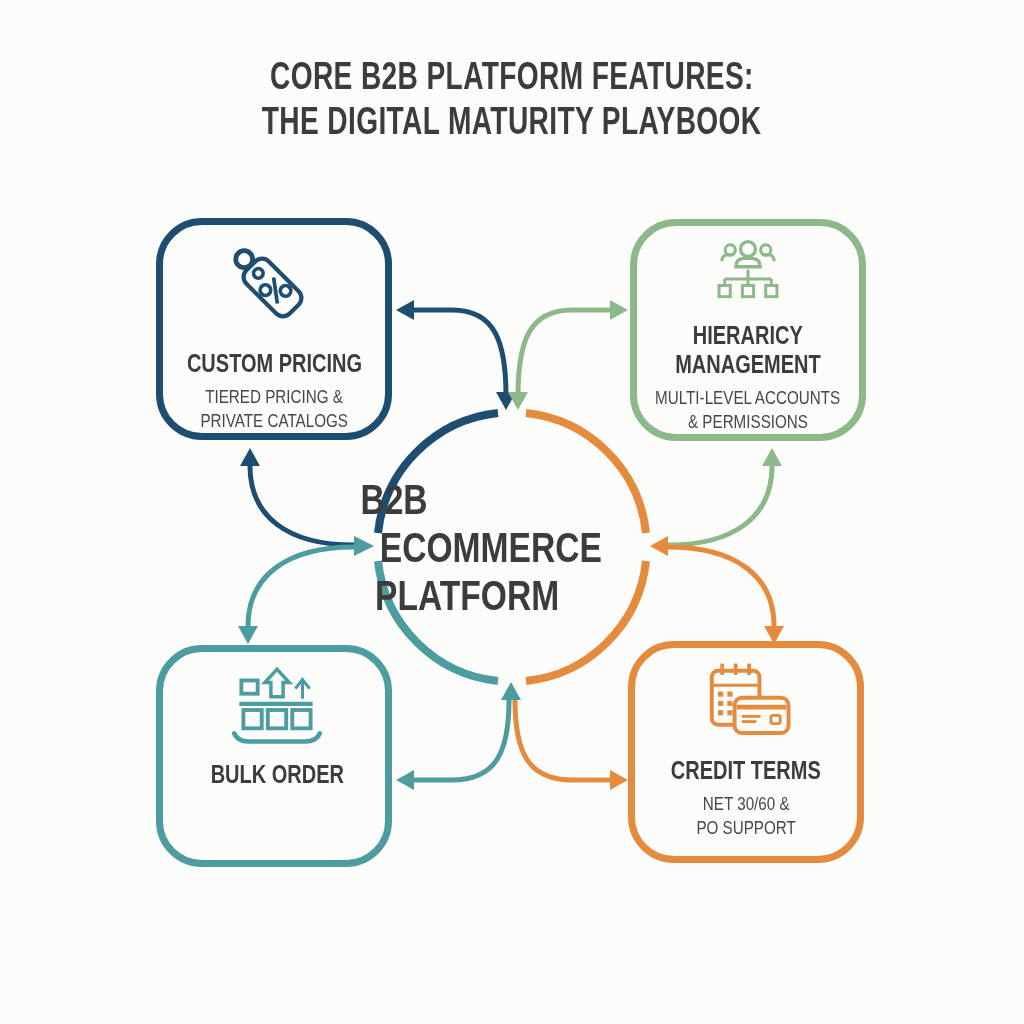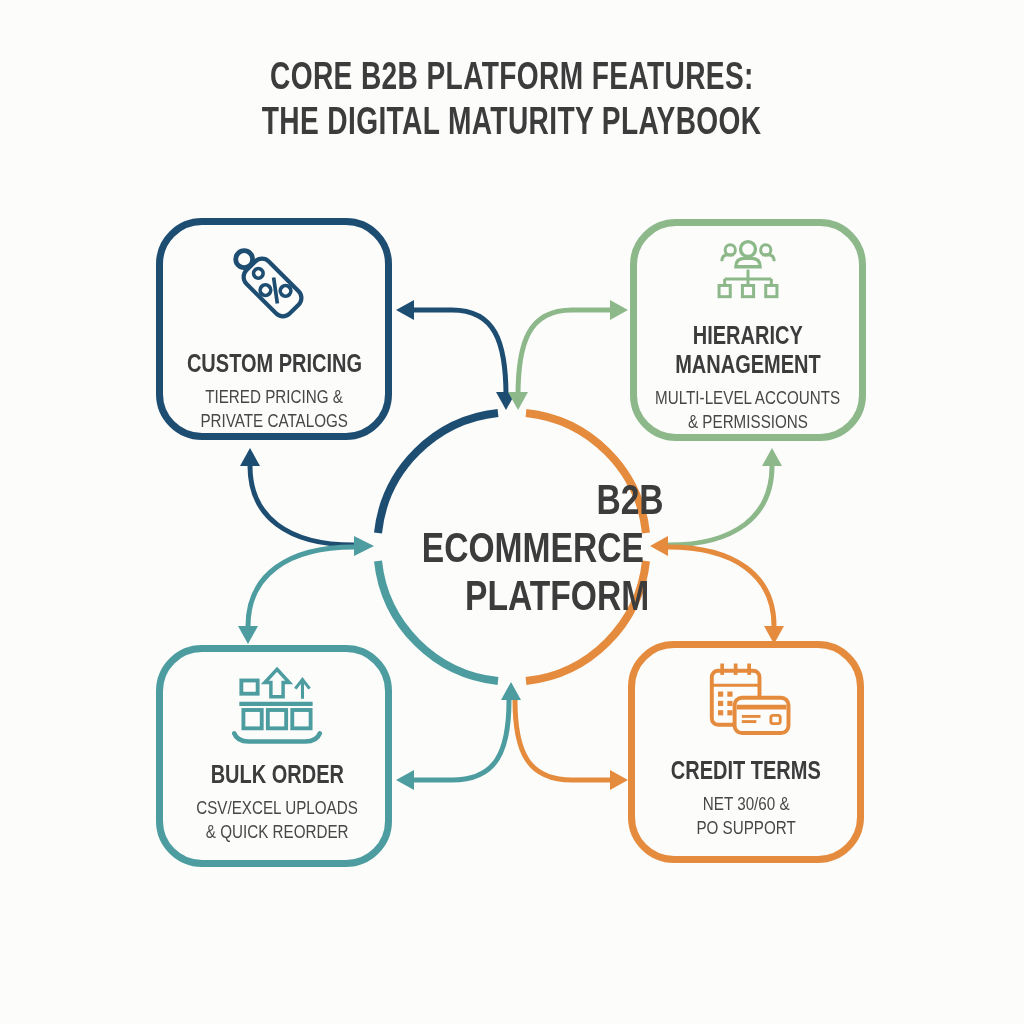--- a/index.html
+++ b/index.html
@@ -25,21 +25,21 @@
 
   .icon-wrap{display:flex;align-items:center;justify-content:center;}
   .box-title{font-weight:bold;font-size:25px;line-height:29px;color:var(--text-dark,#3c3c3c);}
   .box-sub{font-size:19px;line-height:24px;color:var(--text-mid,#474747);margin-top:7px;}
 
   .ic-blue{color:var(--blue,#1e4d72);}
   .ic-green{color:var(--green,#8db88a);}
   .ic-teal{color:var(--teal,#4d9da0);}
   .ic-orange{color:var(--orange,#e58b3d);}
 
-  .center-label{position:absolute;left:352px;top:464px;width:320px;text-align:right;
+  .center-label{position:absolute;left:352px;top:464px;width:320px;text-align:left;
     font-weight:bold;font-size:42px;line-height:48px;color:var(--text-dark,#3c3c3c);}
 
   svg.overlay{position:absolute;left:0;top:0;}
   .arc{fill:none;stroke-width:8;}
   .arc-blue{stroke:var(--blue,#1e4d72);}
   .arc-orange{stroke:var(--orange,#e58b3d);}
   .arc-teal{stroke:var(--teal,#4d9da0);}
   .ln{fill:none;stroke-width:5;}
   .ln-blue{stroke:var(--blue,#1e4d72);}
   .ln-green{stroke:var(--green,#8db88a);}
@@ -177,24 +177,20 @@
         <path d="M 73 24 L 80 15 L 87 24" stroke-width="3"></path>
         <line x1="18" y1="39" x2="90" y2="39" stroke-width="4"></line>
         <rect x="22" y="45" width="18" height="18" stroke-width="3.8"></rect>
         <rect x="46" y="45" width="18" height="18" stroke-width="3.8"></rect>
         <rect x="70" y="45" width="18" height="18" stroke-width="3.8"></rect>
         <path d="M 13 68 Q 16 76 27 76 L 83 76 Q 94 76 97 68" stroke-width="4.5" stroke-linecap="round"></path>
       </svg>
     </span>
     <div class="box-title">
       <span class="cond">BULK ORDER</span>
-    </div>
-    <div class="box-sub">
-      <span class="cond">CSV/EXCEL UPLOADS</span><br>
-      <span class="cond">&amp; QUICK REORDER</span>
     </div>
   </div>
 
   <div class="feature-box b-orange box-br">
     <span class="icon-wrap ic-orange" style="height:102px;margin-top:6px;">
       <svg width="114" height="94" viewBox="0 0 110 90" fill="none" stroke="currentColor">
         <rect x="22" y="12" width="46" height="52" rx="6" stroke-width="3.8"></rect>
         <line x1="32" y1="5" x2="32" y2="16" stroke-width="3.6"></line>
         <line x1="45" y1="5" x2="45" y2="16" stroke-width="3.6"></line>
         <line x1="58" y1="5" x2="58" y2="16" stroke-width="3.6"></line>

